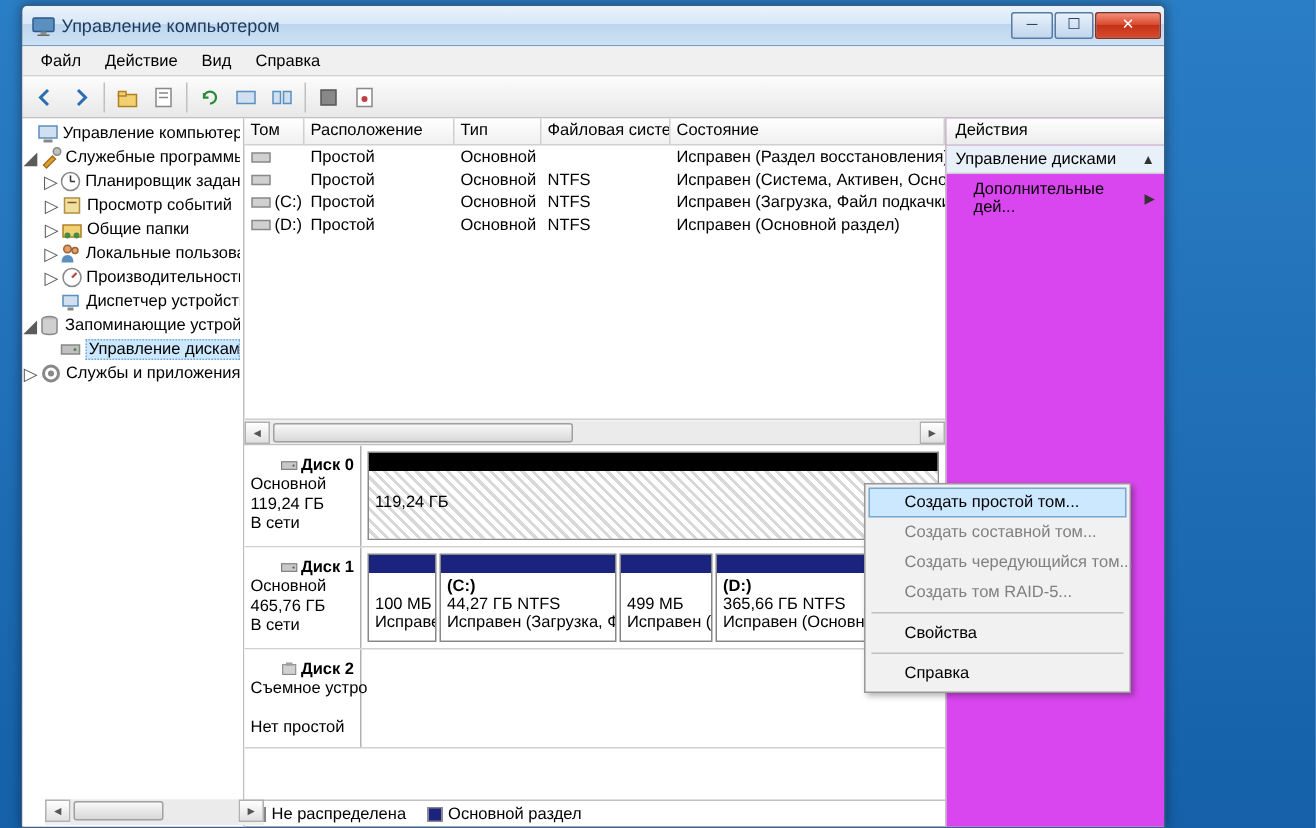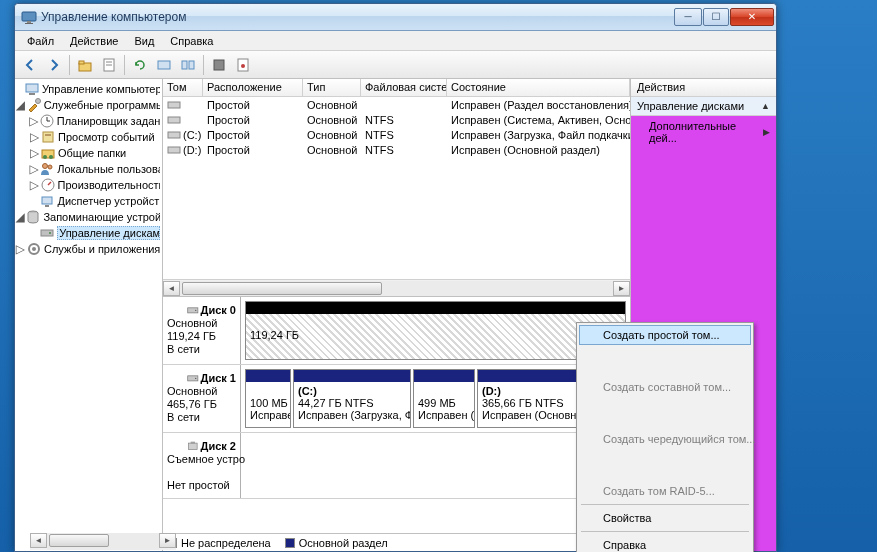--- a/index.html
+++ b/index.html
@@ -56,21 +56,21 @@
 .legend .sw{width:10px;height:10px;border:1px solid #888;}
 .actions{width:145px;background:#d946ef;}
 .actions .ahd{background:linear-gradient(to bottom,#fff,#ececec);border-bottom:1px solid #d0d0d0;padding:2px 6px;font-weight:normal;color:#000;height:18px;}
 .actions .arow{display:flex;align-items:center;justify-content:space-between;padding:3px 6px;background:#e8f0fa;border-bottom:1px solid #d0d0d0;}
 .actions .arow .arr{font-size:9px;color:#333;}
 .actions .asub{padding:4px 6px 4px 18px;display:flex;align-items:center;gap:6px;}
 .actions .asub .arr2{font-size:9px;color:#333;margin-left:auto;}
 .ctxmenu{position:absolute;left:576px;top:322px;width:178px;background:#f1f1f1;border:1px solid #989898;box-shadow:2px 2px 4px rgba(0,0,0,.3);padding:2px;}
 .ctxmenu .ci{padding:4px 10px 4px 24px;color:#000;white-space:nowrap;}
 .ctxmenu .ci.hl{background:#cce8ff;border:1px solid #7aa7d0;padding:3px 9px 3px 23px;}
-.ctxmenu .ci.dis{color:#808080;margin-top:32px;}
+.ctxmenu .ci.dis{color:#808080;}
 .ctxmenu .csep{height:1px;background:#c0c0c0;margin:3px 2px;}
 .botscroll{position:absolute;left:15px;bottom:1px;width:146px;height:17px;background:#f0f0f0;display:flex;}
 .botscroll .sbtn{width:17px;height:15px;background:linear-gradient(to bottom,#fff,#e0e0e0);border:1px solid #b0b0b0;display:flex;align-items:center;justify-content:center;font-size:8px;color:#555;}
 .botscroll .strack{flex:1;background:#ebebeb;position:relative;}
 .botscroll .sthumb{position:absolute;height:13px;top:1px;left:2px;width:60px;background:linear-gradient(to bottom,#f8f8f8,#d8d8d8);border:1px solid #a0a0a0;border-radius:2px;}
 </style>
 </head>
 <body>
 
 <div class="desktop">

